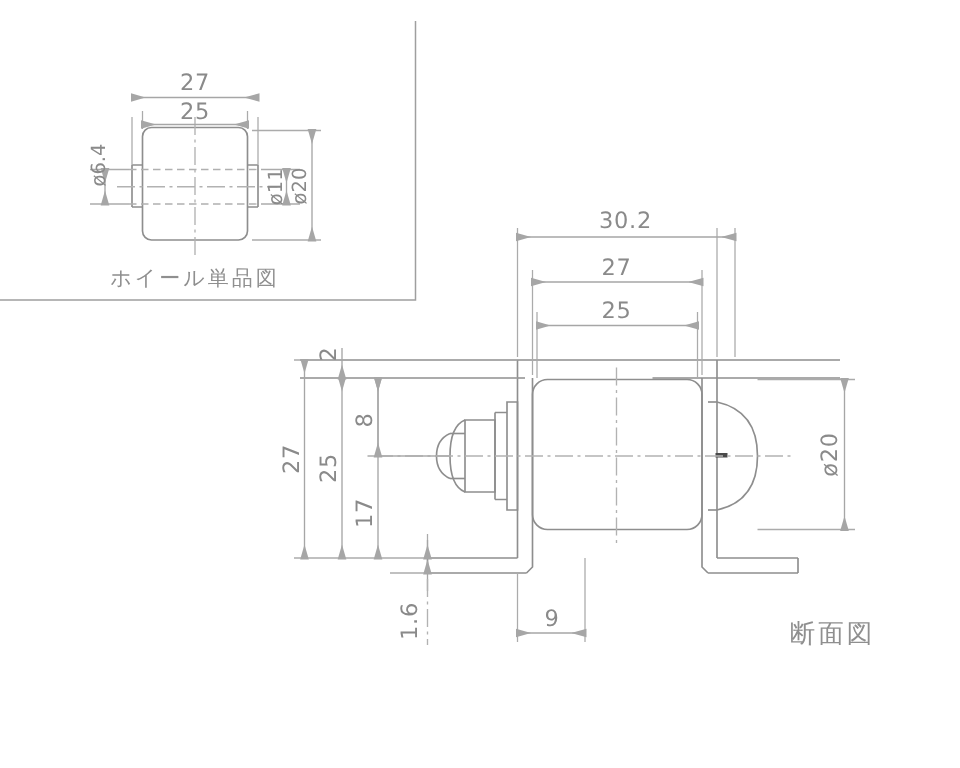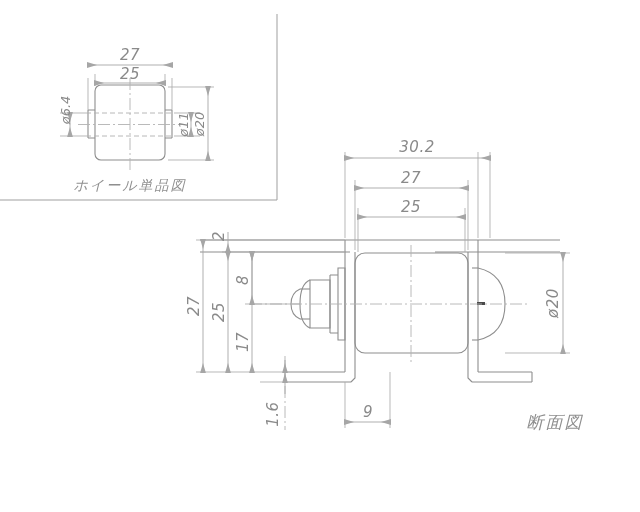--- a/index.html
+++ b/index.html
@@ -11,21 +11,20 @@
     width: 640px;
     height: 512px;
     font-family: "DejaVu Sans", sans-serif;
     overflow: hidden;
     position: relative;
   }
   #drawing-root {
     width: 640px;
     height: 512px;
     position: relative;
-    font-style: italic;
   }
   svg#cad {
     display: block;
     width: 640px;
     height: 512px;
   }
   .ln-obj {
     stroke: #8e8e8e;
     stroke-width: 1.1;
     fill: none;

